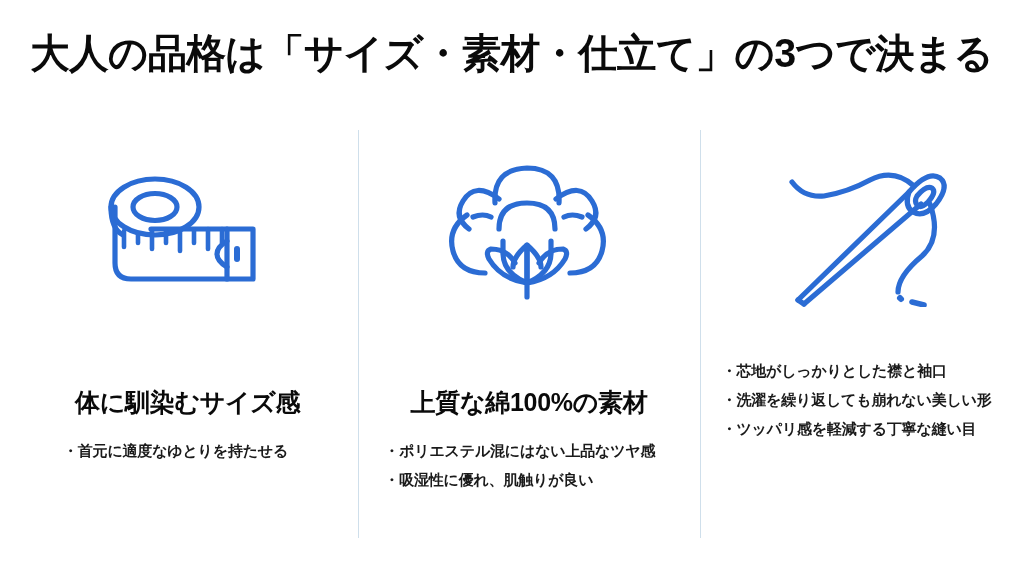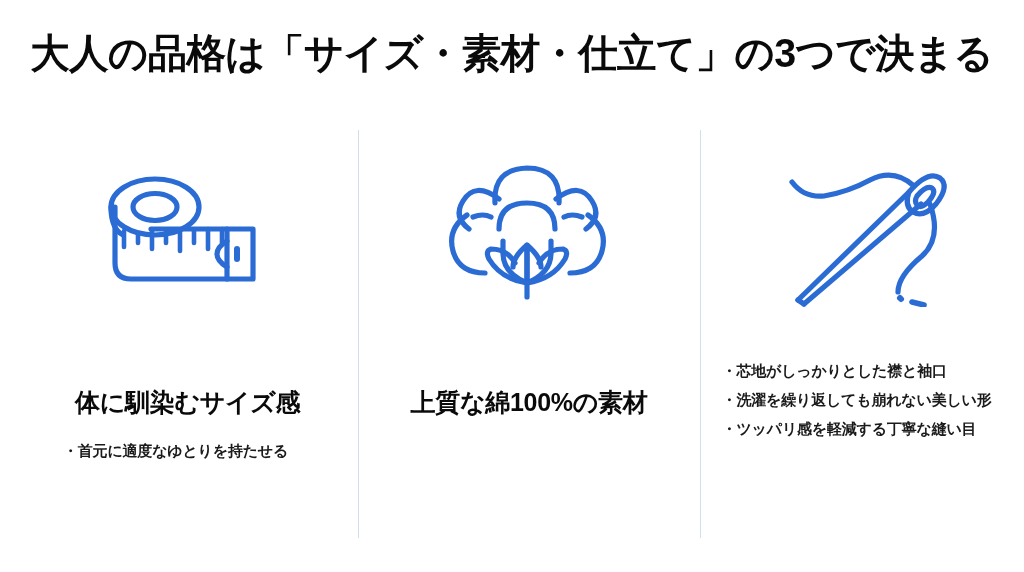--- a/index.html
+++ b/index.html
@@ -191,20 +191,22 @@
           <path d="M88 128 Q62 124 50 104 Q46 96 52 94 Q68 94 76 108"></path>
           <path d="M88 128 Q114 124 126 104 Q130 96 124 94 Q108 94 100 108"></path>
 
           <path d="M88 128 L88 142"></path>
         </svg>
       </div>
 
       <div class="col-heading">上質な綿100%の素材</div>
 
       <ul class="bullets c2">
+        <li class="bullet">・ポリエステル混にはない上品なツヤ感</li>
+        <li class="bullet">・吸湿性に優れ、肌触りが良い</li>
       </ul>
     </div>
 
     <div class="col">
       <div class="icon-wrap">
         <svg width="185" height="155" viewBox="0 0 185 155" fill="none" stroke="#2b6cd4" stroke-width="5.2" stroke-linecap="round" stroke-linejoin="round">
 
           <path d="M131 40 L20 148"></path>
           <path d="M143 52 L26 152"></path>
           <path d="M20 148 L26 152"></path>

